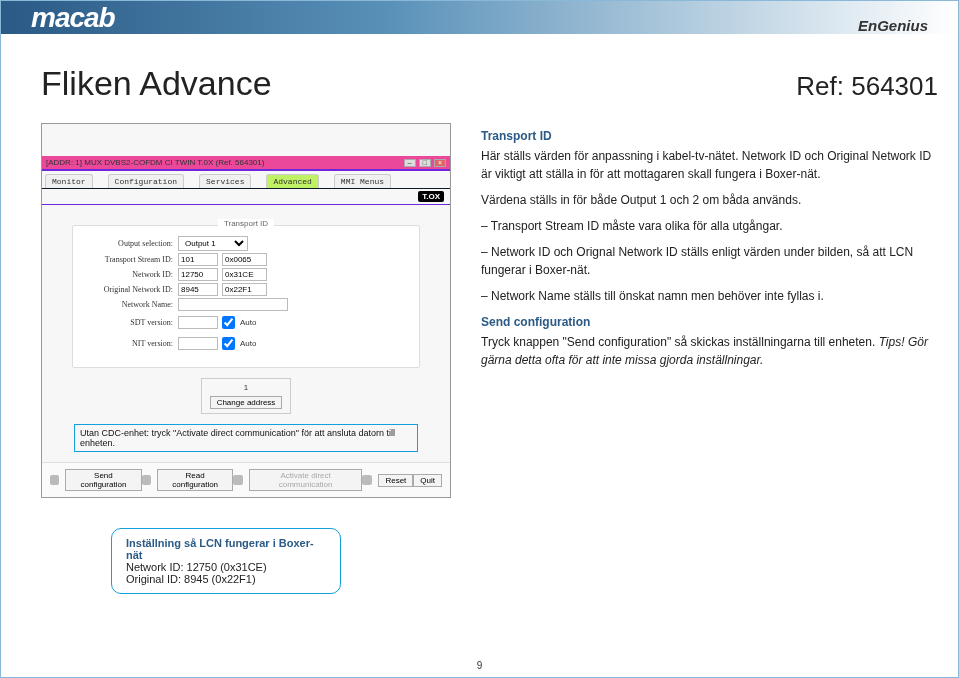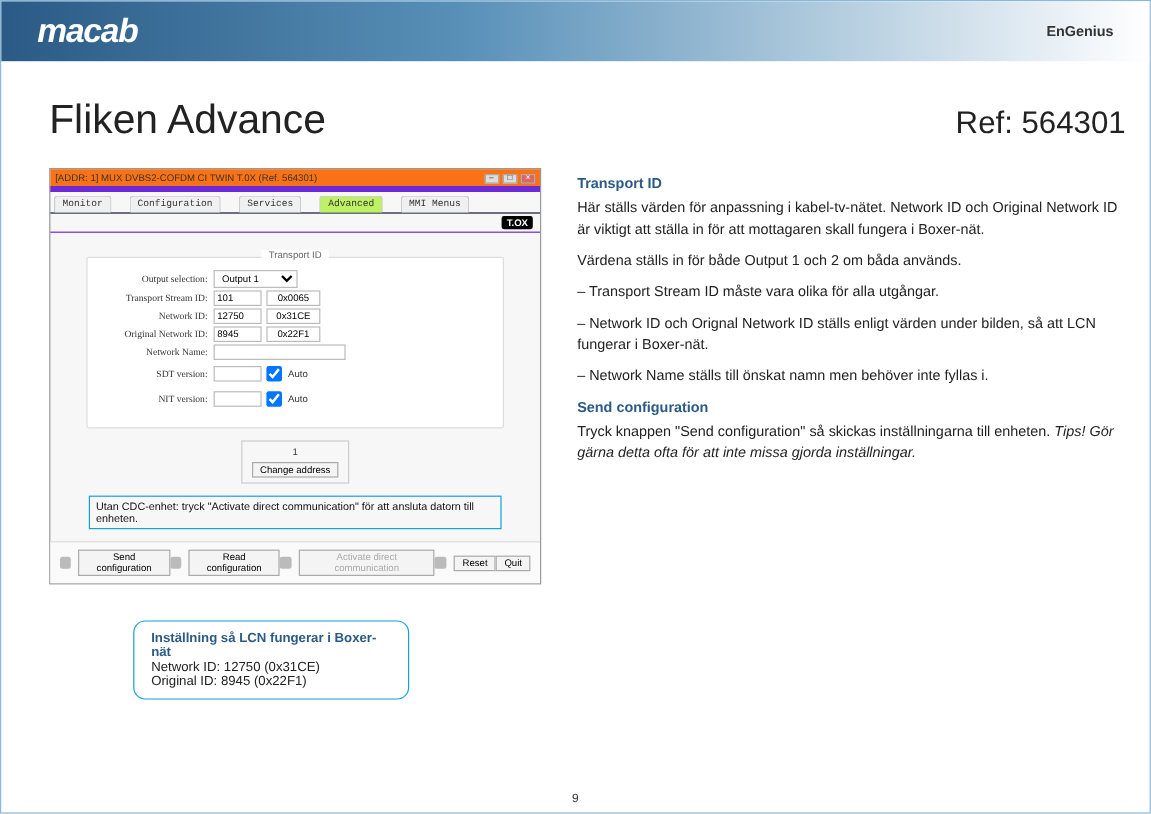--- a/index.html
+++ b/index.html
@@ -9,38 +9,39 @@
     font-family: Arial, Helvetica, sans-serif;
     background: #fff;
     width: 959px;
     height: 678px;
     position: relative;
     overflow: hidden;
     border: 1px solid #8ab8d8;
   }
   
   .header {
-    height: 50px;
+    height: 33px;
     background: linear-gradient(to right, #2a5a85 0%, #5890b8 40%, #ffffff 100%);
     display: flex;
-    align-items: center;
+    align-items: flex-end;
     justify-content: space-between;
     padding: 0 30px;
   }
   .logo-macab {
     color: #fff;
     font-size: 28px;
     font-style: italic;
     font-weight: bold;
     letter-spacing: -1px;
   }
   .logo-engenius {
     color: #333;
-    font-size: 12px;
+    font-size: 15px;
     font-weight: bold;
+    font-style: italic;
   }
   
   .content {
     padding: 30px 20px 10px 40px;
   }
   .title-row {
     display: flex;
     justify-content: space-between;
     align-items: baseline;
     margin-bottom: 20px;
@@ -79,27 +80,28 @@
 
   
   .win {
     border: 1px solid #999;
     background: #f7f7f7;
     font-size: 9px;
     color: #333;
     position: relative;
   }
   .win-titlebar {
-    background: #f97316;
-    border-bottom: 5px solid #6d28d9;
+    background: #ec4899;
+    border-bottom: 2px solid #6d28d9;
     display: flex;
     align-items: center;
     justify-content: space-between;
     padding: 2px 4px;
     font-size: 8px;
+    margin-top: 32px;
   }
   .win-btns span {
     display: inline-block;
     width: 12px; height: 8px;
     background: #ddd;
     border: 1px solid #aaa;
     margin-left: 1px;
     font-size: 7px;
     text-align: center;
     line-height: 6px;
@@ -170,21 +172,21 @@
     font-family: Liberation Serif, serif;
   }
   .form-row input[type=text], .form-row select {
     font-size: 8px;
     padding: 1px 2px;
     border: 1px solid #bbb;
     background: #fff;
   }
   .form-row select { width: 70px; }
   .form-row input.val { width: 40px; }
-  .form-row input.hex { width: 45px; margin-left: 4px; text-align: center; }
+  .form-row input.hex { width: 45px; margin-left: 4px; }
   .form-row input.name { width: 110px; }
   .form-row .cbwrap { display: flex; align-items: center; gap: 2px; }
   .form-row .cbwrap input { width: auto; }
   .change-addr {
     margin-top: 10px;
     text-align: center;
   }
   .change-addr .box {
     display: inline-block;
     border: 1px solid #ccc;

